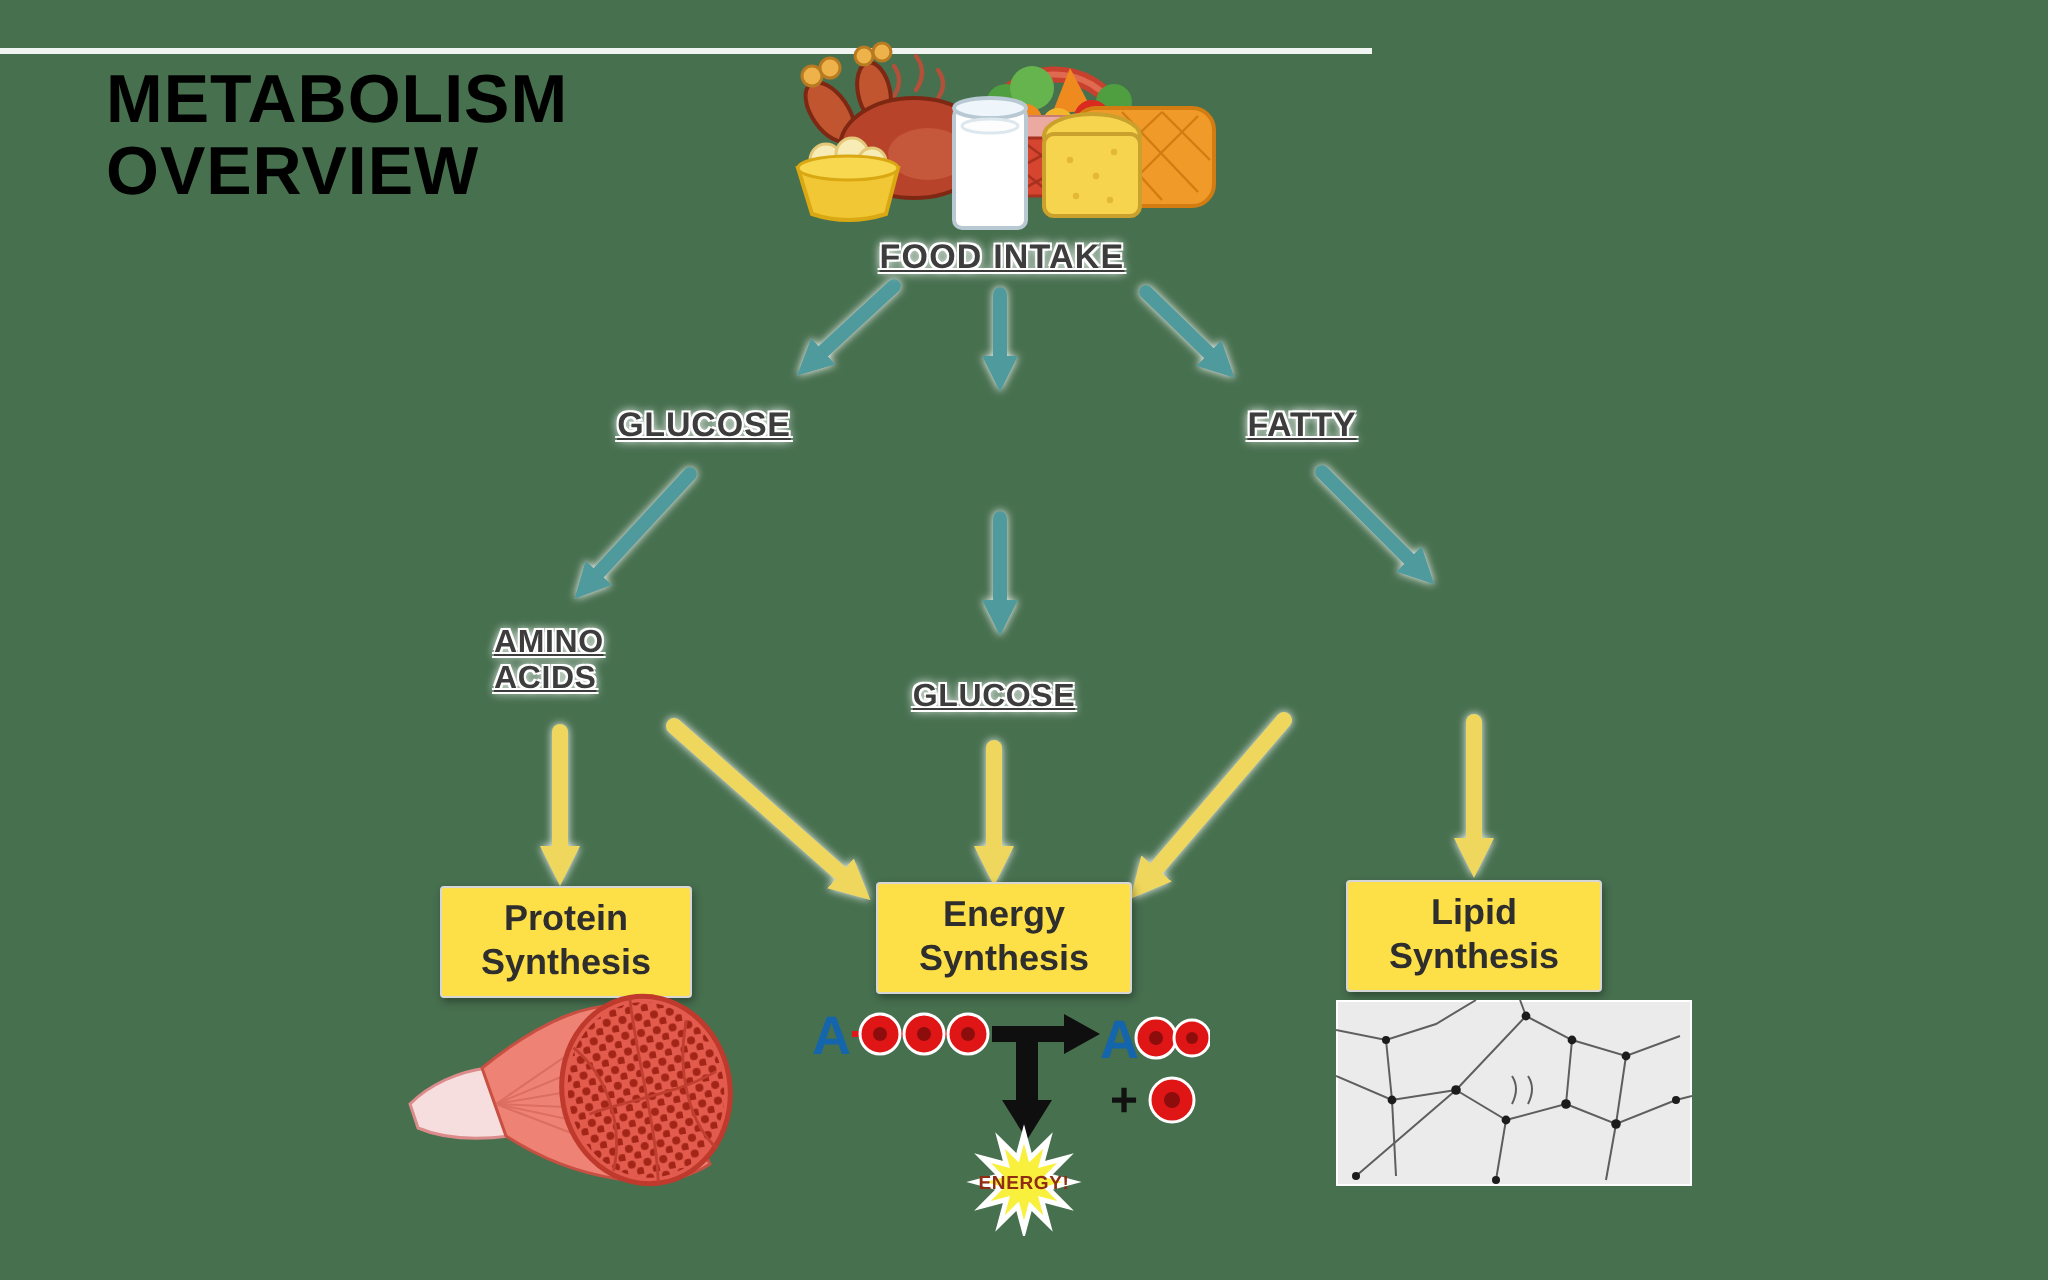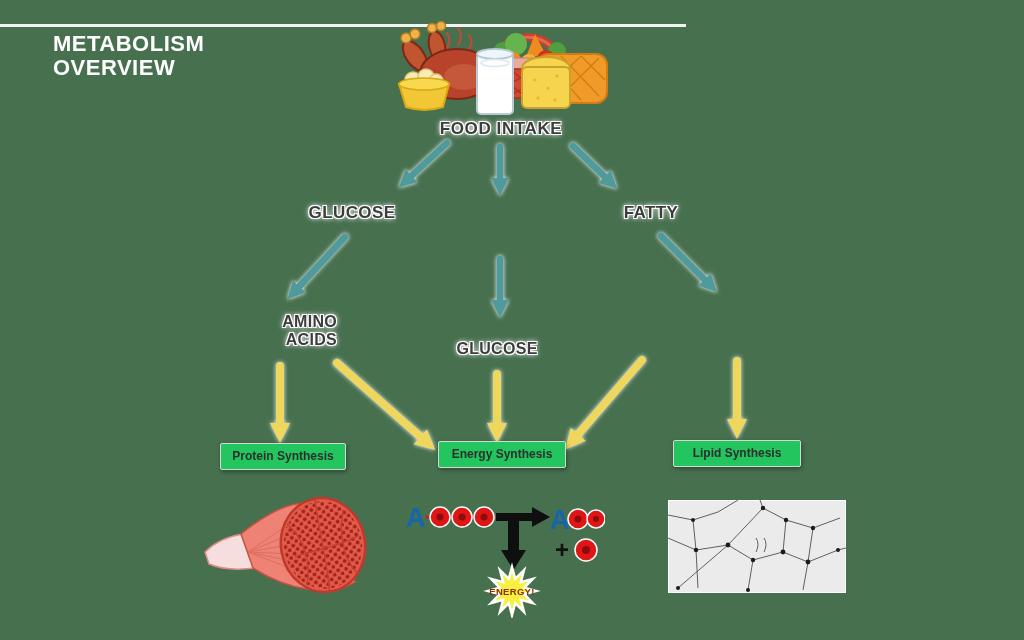--- a/index.html
+++ b/index.html
@@ -2,34 +2,34 @@
 <html style="--bg-green: #47704f; --teal-arrow: #4f9a9c; --yellow-arrow: #eed75b; --label-text: #3d3d3d; --box-text: #2e2e2e; --atp-blue: #1565ad; --atp-red: #e01616; --burst-yellow: #f8f03c; --energy-text: #8f2d12; --muscle-red: #e25b4d; --fat-bg: #ebebeb;"><head>
 <meta charset="utf-8">
 <style>
   html,body{margin:0;padding:0;}
   body{font-family:"Liberation Sans", sans-serif;}
   #stage{position:relative;width:1024px;height:640px;background:var(--bg-green,#47704f);overflow:hidden;}
 
   .top-line{position:absolute;left:0;top:24px;width:686px;height:3px;background:#f1f5f1;}
 
   .page-title{position:absolute;left:53px;top:32px;width:280px;margin:0;
-    font-size:22px;font-weight:800;line-height:1.07;letter-spacing:.5px;color:#ffffff;}
+    font-size:34px;font-weight:800;line-height:1.07;letter-spacing:.5px;color:#000000;}
 
   .node-label{position:absolute;transform:translateX(-50%);
-    font-weight:700;color:var(--label-text,#3d3d3d);text-align:right;line-height:1.12;
+    font-weight:700;color:var(--label-text,#3d3d3d);text-align:left;line-height:1.12;
     text-shadow:-1px -1px 0 #fff,1px -1px 0 #fff,-1px 1px 0 #fff,1px 1px 0 #fff,0 0 4px #fff,0 0 6px #fff;
-    white-space:nowrap;}
+    white-space:nowrap;text-decoration:underline;}
   .node-label.wrap{white-space:normal;}
   .lv1{font-size:17px;letter-spacing:.6px;}
   .lv2{font-size:17px;letter-spacing:.4px;}
   .lv3{font-size:16px;letter-spacing:.3px;}
 
-  .syn-box{position:absolute;transform:translateX(-50%);background:#22c55e;
+  .syn-box{position:absolute;transform:translateX(-50%);background:#fde047;
     border:1px solid #d6d6d6;border-radius:2px;box-shadow:1px 2px 4px rgba(0,0,0,.35);
-    padding:5px 8px;text-align:center;font-size:12px;font-weight:700;
+    padding:5px 8px;text-align:center;font-size:18px;font-weight:700;
     color:var(--box-text,#2e2e2e);line-height:1.22;}
 
   .arrow-layer{position:absolute;left:0;top:0;pointer-events:none;}
   .illus{position:absolute;}
 </style>
 </head>
 <body>
 
 <div id="stage">
 

